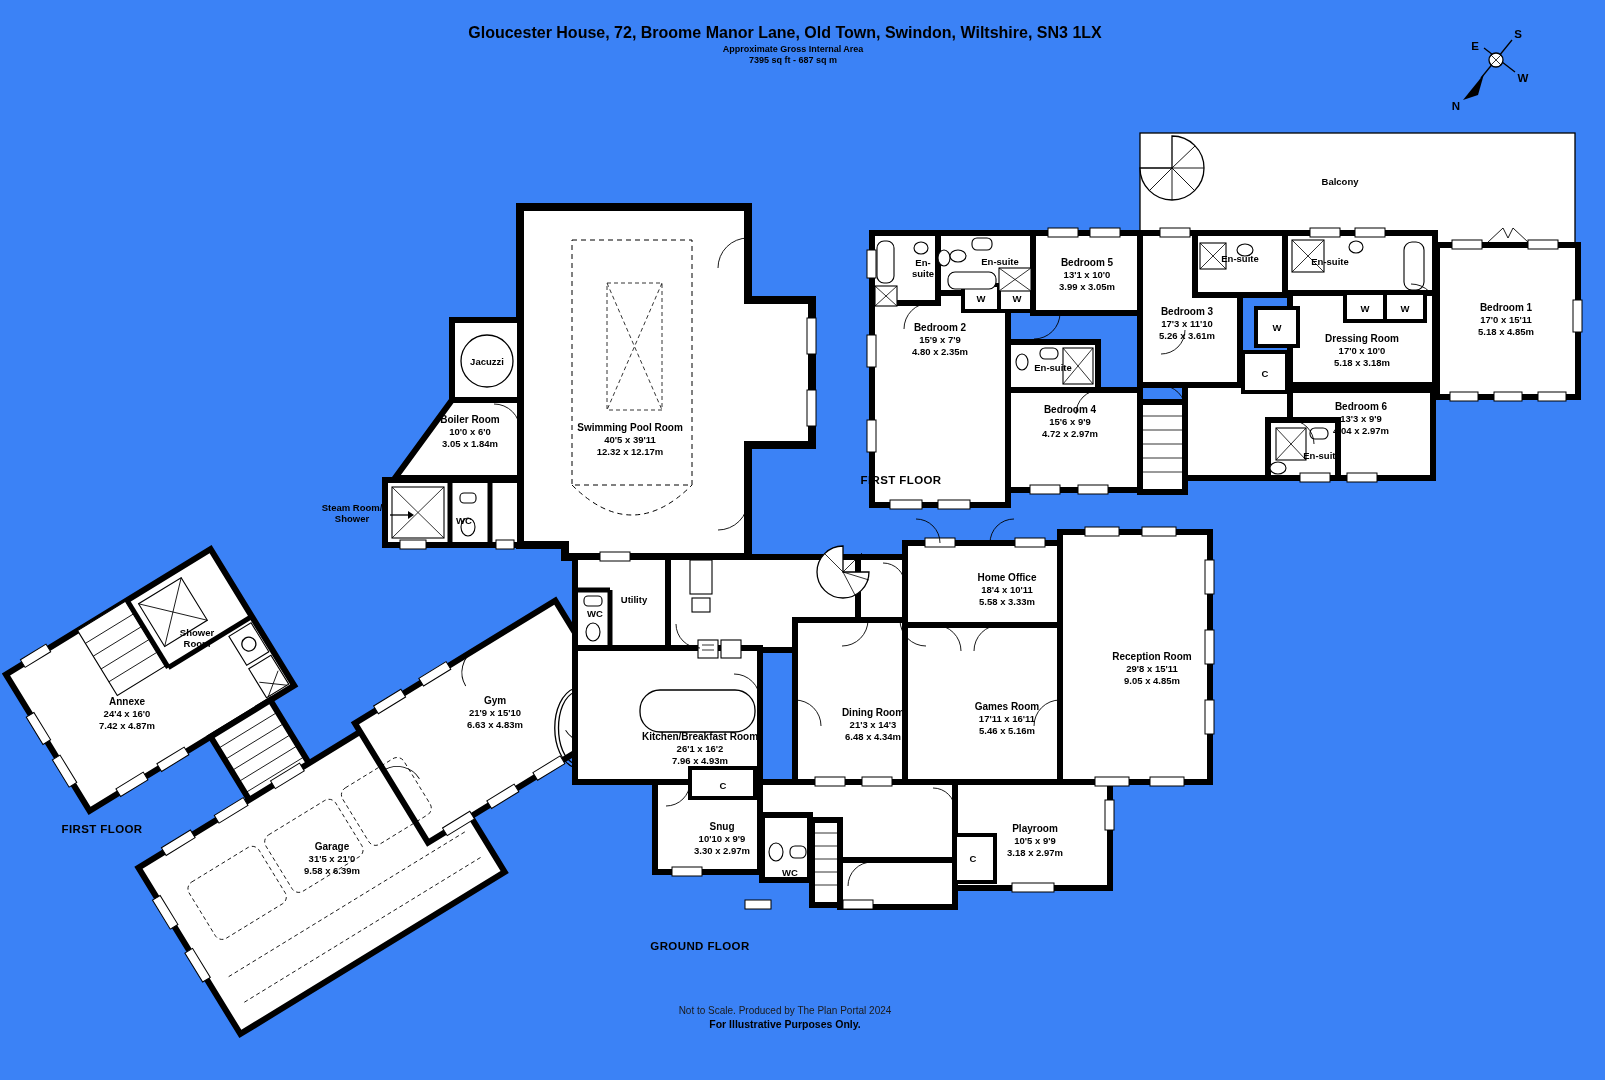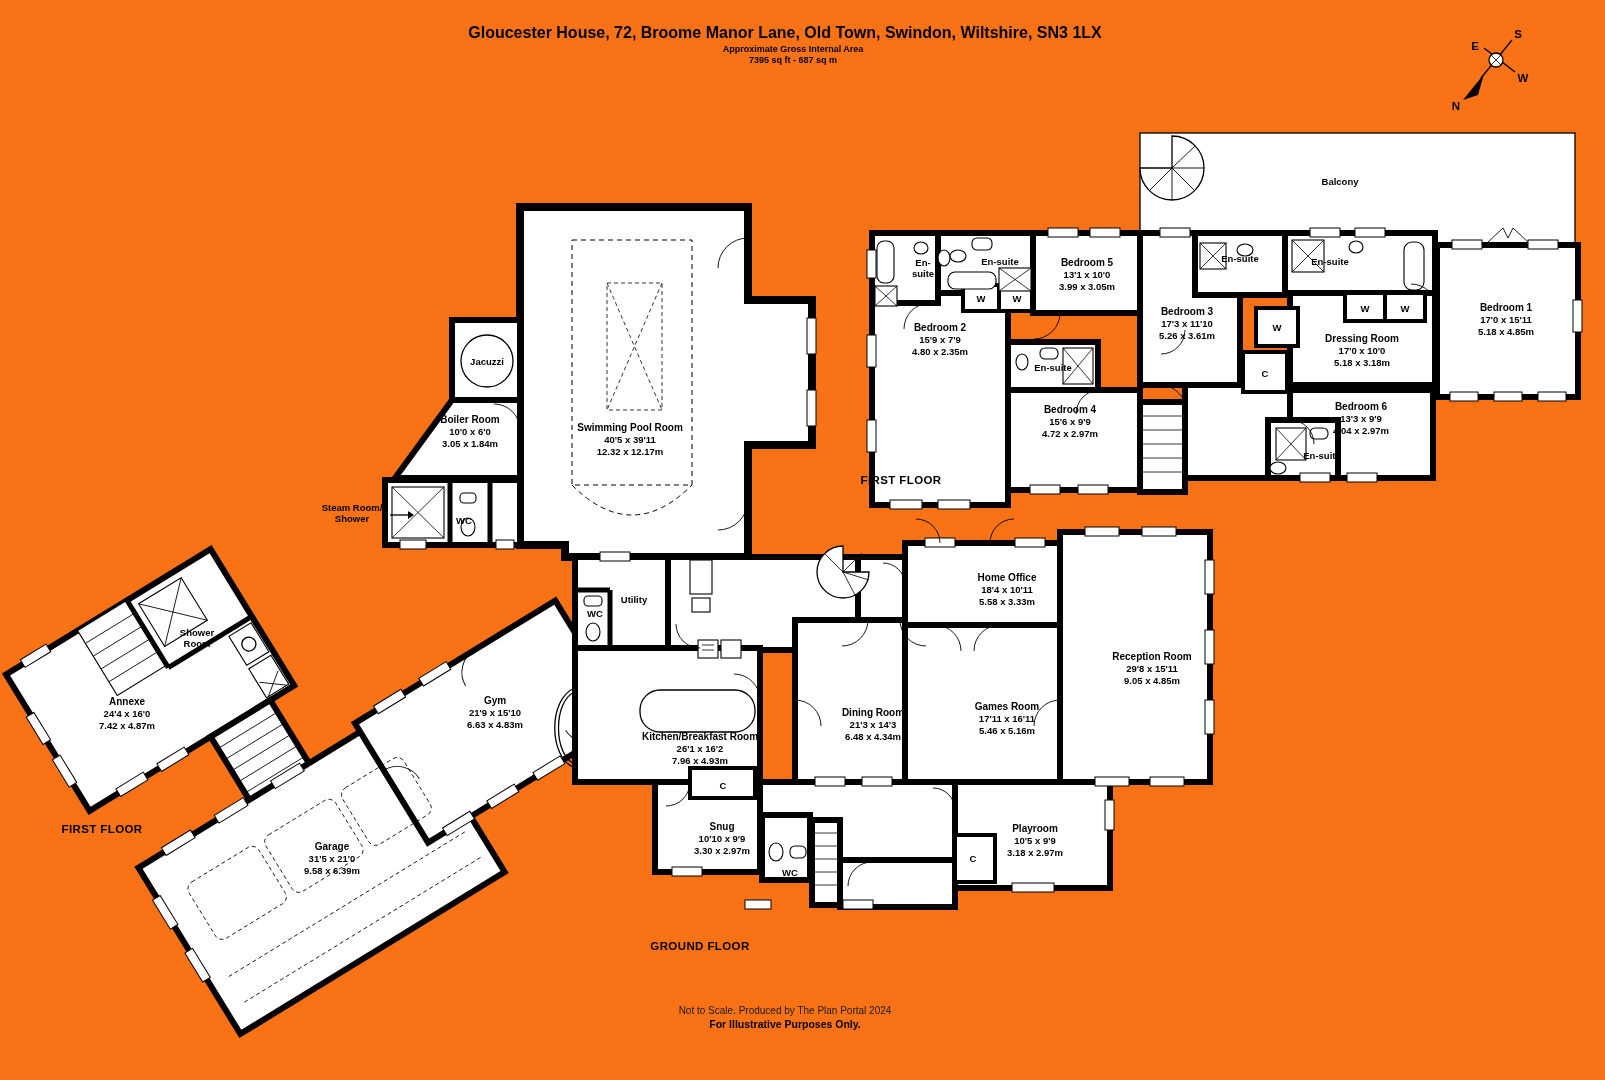--- a/index.html
+++ b/index.html
@@ -1,16 +1,16 @@
 <!DOCTYPE html>
 <html><head>
 <meta charset="utf-8">
 <style>
   html,body{margin:0;padding:0;background:#fff;}
-  .stage{position:relative;width:1605px;height:1080px;background:#f97316;overflow:hidden;}
+  .stage{position:relative;width:1605px;height:1080px;background:#3b82f6;overflow:hidden;}
   svg{display:block;}
   text{fill:#000;font-family:"Liberation Sans",sans-serif;}
   .t-title{font-size:16px;font-weight:bold;text-anchor:middle;}
   .t-sub{font-size:9px;font-weight:bold;text-anchor:middle;}
   .rn{font-size:10px;font-weight:bold;text-anchor:middle;}
   .rd{font-size:9.5px;font-weight:bold;text-anchor:middle;}
   .sm{font-size:9.5px;font-weight:bold;text-anchor:middle;}
   .fl{font-size:11.5px;font-weight:bold;text-anchor:middle;letter-spacing:.4px;}
   .ft1{font-size:10px;text-anchor:middle;fill:#1a1a1a;}
   .ft2{font-size:10.5px;font-weight:bold;text-anchor:middle;}

